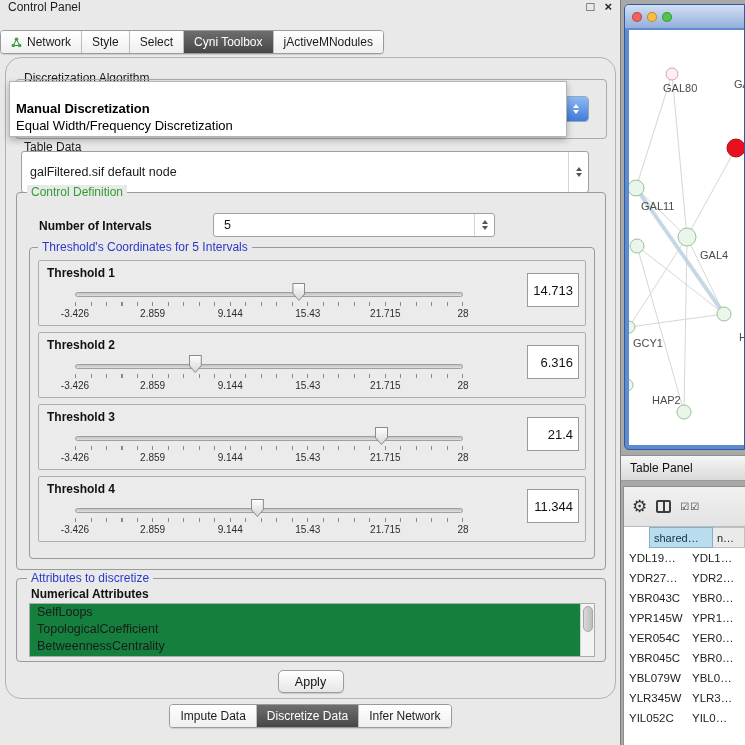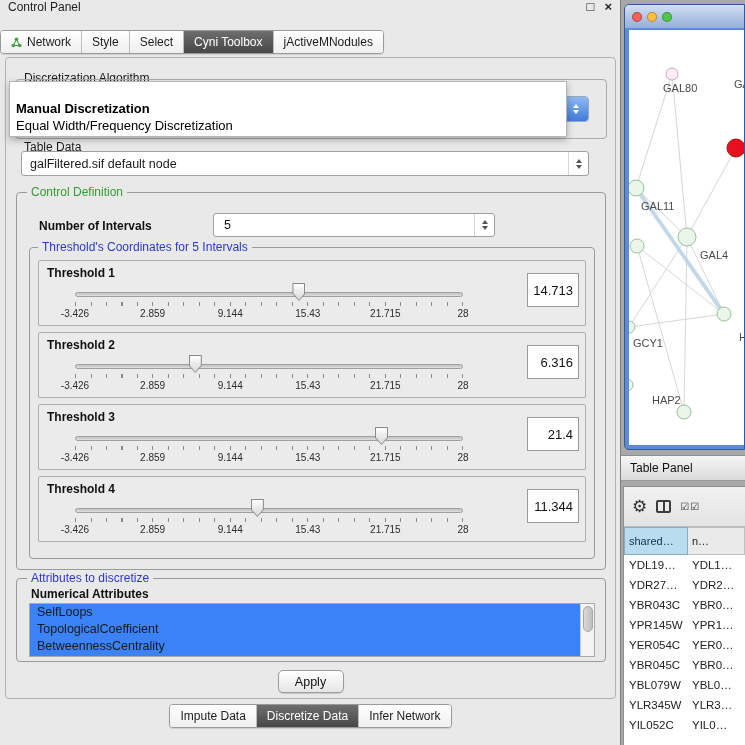--- a/index.html
+++ b/index.html
@@ -12,36 +12,36 @@
   .winbtns{margin-left:auto;display:flex;gap:10px;align-items:center;font-size:13px;color:#222;}
   .winbtns span{cursor:default;line-height:1;}
   .winbtns .close{font-weight:700;}
 
   .tabbar{position:absolute;top:30px;left:0;width:100%;display:flex;}
   .seg{display:flex;border:1px solid #9a9a9a;border-radius:4px;overflow:hidden;background:#fdfdfd;box-shadow:0 1px 1px rgba(0,0,0,.12);}
   .seg .tab{padding:4px 10px;font-size:12px;color:#1c1c1c;display:flex;align-items:center;gap:5px;background:linear-gradient(#ffffff,#efefef);border-left:1px solid #bdbdbd;white-space:nowrap;}
   .seg .tab:first-child{border-left:none;}
   .seg .tab.selected{background:linear-gradient(#6e6e6e,#474747);color:#fff;}
 
-  .content{position:absolute;left:5px;top:57px;width:611px;height:642px;border:1px solid #b2b2b2;border-radius:4px;background:#e9e9e9;}
+  .content{position:absolute;left:5px;top:57px;width:611px;height:642px;border:1px solid #b2b2b2;border-radius:16px;background:#e9e9e9;}
 
   .algo-title{position:absolute;left:18px;top:13px;font-size:12px;color:#1a1a1a;}
   .algo-border{position:absolute;left:9px;top:21px;width:592px;height:60px;border:1px solid #ababab;border-radius:4px;}
   .algo-combo{position:absolute;left:13px;top:38px;width:570px;height:26px;background:#fff;border:1px solid #97a6bb;border-radius:4px;display:flex;}
   .blue-stepper{margin-left:auto;width:24px;height:100%;border-radius:0 3px 3px 0;background:linear-gradient(#8fb9f2,#3f7bd9);display:flex;flex-direction:column;align-items:center;justify-content:center;gap:2px;}
   .bs-up{width:0;height:0;border-left:3px solid transparent;border-right:3px solid transparent;border-bottom:4px solid #fff;}
   .bs-down{width:0;height:0;border-left:3px solid transparent;border-right:3px solid transparent;border-top:4px solid #fff;}
 
   .dropdown-overlay{position:absolute;left:3px;top:23px;width:558px;height:56px;background:#fff;border:1px solid #b5b5b5;box-shadow:0 3px 7px rgba(0,0,0,.28);z-index:50;}
   .dd-placeholder{position:absolute;left:0;top:3px;width:100%;text-align:center;font-size:12px;color:#aeaeae;}
   .dd-opt1{position:absolute;left:6px;top:19px;font-size:13px;font-weight:700;color:#000;}
   .dd-opt2{position:absolute;left:6px;top:36px;font-size:13px;color:#000;}
 
   .td-label{position:absolute;left:18px;top:82px;font-size:12px;color:#1a1a1a;}
-  .td-combo{position:absolute;left:15px;top:93px;width:568px;height:25px;background:#fff;border:1px solid #a0a0a0;border-radius:3px;display:flex;align-items:center;font-size:12.5px;color:#1a1a1a;padding-left:8px;}
+  .td-combo{position:absolute;left:15px;top:93px;width:568px;height:42px;background:#fff;border:1px solid #a0a0a0;border-radius:3px;display:flex;align-items:center;font-size:12.5px;color:#1a1a1a;padding-left:8px;}
   .gray-spin{margin-left:auto;height:100%;width:20px;border-left:1px solid #d5d5d5;display:flex;flex-direction:column;align-items:center;justify-content:center;gap:2px;}
   .gs-up{width:0;height:0;border-left:3px solid transparent;border-right:3px solid transparent;border-bottom:4px solid #555;}
   .gs-down{width:0;height:0;border-left:3px solid transparent;border-right:3px solid transparent;border-top:4px solid #555;}
 
   .group{position:absolute;border:1px solid #9a9a9a;border-radius:4px;}
   .group-legend{position:absolute;top:-8px;left:10px;background:#e9e9e9;padding:0 4px;font-size:12px;white-space:nowrap;}
   .legend-green{color:#2f9e2f;}
   .legend-blue{color:#2b39c8;}
 
   .interval-group{left:10px;top:134px;width:590px;height:378px;}
@@ -56,21 +56,21 @@
   .track{position:absolute;left:0;top:9px;width:100%;height:5px;border:1px solid #9f9f9f;border-radius:3px;background:linear-gradient(#c2c2c2,#dedede);}
   .ticks{position:absolute;left:0;top:19px;width:100%;height:4px;background-image:repeating-linear-gradient(90deg,#8a8a8a 0 1px,transparent 1px 15.5px);}
   .tick-labels{position:absolute;left:0;top:25px;width:100%;height:12px;}
   .tick-labels span{position:absolute;transform:translateX(-50%);font-size:10px;color:#2c2c2c;white-space:nowrap;}
   .thumb{position:absolute;top:0;width:13px;height:18px;clip-path:polygon(0 0,100% 0,100% 60%,50% 100%,0 60%);background:#8a8a8a;z-index:5;}
   .thumb-in{position:absolute;left:1px;top:1px;right:1px;bottom:1px;clip-path:polygon(0 0,100% 0,100% 60%,50% 100%,0 60%);background:linear-gradient(#fdfdfd,#d7d7d7);}
   .value-box{position:absolute;right:6px;top:12px;width:52px;height:34px;background:#fff;border:1px solid #9a9a9a;font-size:13px;color:#111;display:flex;align-items:center;justify-content:flex-end;padding-right:5px;}
 
   .attr-group{left:10px;top:520px;width:590px;height:84px;}
   .attr-label{position:absolute;left:14px;top:8px;font-size:12px;font-weight:700;color:#111;}
-  .attr-list{position:absolute;left:12px;top:24px;width:566px;height:54px;background:#3b82f6;border:1px solid #ababab;overflow:hidden;padding-right:14px;}
+  .attr-list{position:absolute;left:12px;top:24px;width:566px;height:54px;background:#15803d;border:1px solid #ababab;overflow:hidden;padding-right:14px;}
   .list-item{font-size:12.5px;line-height:17px;padding-left:7px;color:#1a1a1a;white-space:nowrap;}
   .attr-scrollbar{position:absolute;right:0;top:0;bottom:0;width:14px;background:#f3f3f3;border-left:1px solid #d0d0d0;}
   .attr-scroll-thumb{position:absolute;left:1.5px;top:2px;width:10px;height:26px;border-radius:6px;background:linear-gradient(90deg,#d9d9d9,#bdbdbd);border:1px solid #a7a7a7;}
 
   .apply-btn{position:absolute;left:50%;transform:translateX(-50%);top:612px;width:66px;height:23px;border:1px solid #9c9c9c;border-radius:5px;background:linear-gradient(#ffffff,#e6e6e6);font-size:12.5px;color:#111;display:flex;align-items:center;justify-content:center;box-shadow:0 1px 1px rgba(0,0,0,.15);}
 
   .bottom-tabbar{position:absolute;top:704px;left:0;width:621px;display:flex;justify-content:center;}
 
   
   .rp{position:absolute;left:621px;top:0;width:124px;height:745px;background:#a8a8a8;}
@@ -83,21 +83,21 @@
   .net-canvas{position:absolute;left:4px;top:25px;right:0;bottom:4px;background:#fff;overflow:hidden;}
   .net-canvas svg{display:block;}
 
   .tp-bar{position:absolute;left:0;top:455px;width:124px;height:26px;background:linear-gradient(#f6f6f6,#dadada);border-top:1px solid #8f8f8f;border-bottom:1px solid #9a9a9a;display:flex;align-items:center;padding-left:9px;font-size:12px;color:#111;}
   .tp-body{position:absolute;left:2px;top:486px;width:122px;height:259px;background:#fff;border:1px solid #8f8f8f;border-right:none;border-bottom:none;}
   .tp-toolbar{height:40px;background:linear-gradient(#f1f1f1,#e3e3e3);border-bottom:1px solid #bbb;display:flex;align-items:center;gap:9px;padding-left:8px;}
   .gear{font-size:17px;color:#333;line-height:1;}
   .cols-icon{width:15px;height:13px;border:2px solid #3c3c3c;border-radius:2px;position:relative;display:inline-block;}
   .cols-icon::before{content:"";position:absolute;left:50%;top:0;bottom:0;width:2px;background:#3c3c3c;transform:translateX(-50%);}
   .checks{font-size:10px;color:#333;letter-spacing:1px;white-space:nowrap;}
-  .tp-colheaders{display:flex;height:28px;}
+  .tp-colheaders{display:flex;height:21px;margin-left:25px;}
   .tp-colheaders .hc0{width:64px;background:#badcef;border:1px solid #86aec8;font-size:11px;display:flex;align-items:center;padding-left:4px;color:#10314a;}
   .tp-colheaders .hc1{flex:1;background:#eaeaea;border:1px solid #c0c0c0;border-left:none;font-size:11px;display:flex;align-items:center;padding-left:4px;color:#222;}
   .trow{display:flex;height:20px;align-items:center;}
   .tcell{font-size:11.5px;color:#222;white-space:nowrap;overflow:hidden;}
   .tcell.c0{width:64px;padding-left:5px;}
   .tcell.c1{flex:1;padding-left:4px;}
 </style>
 </head>
 <body>
 

